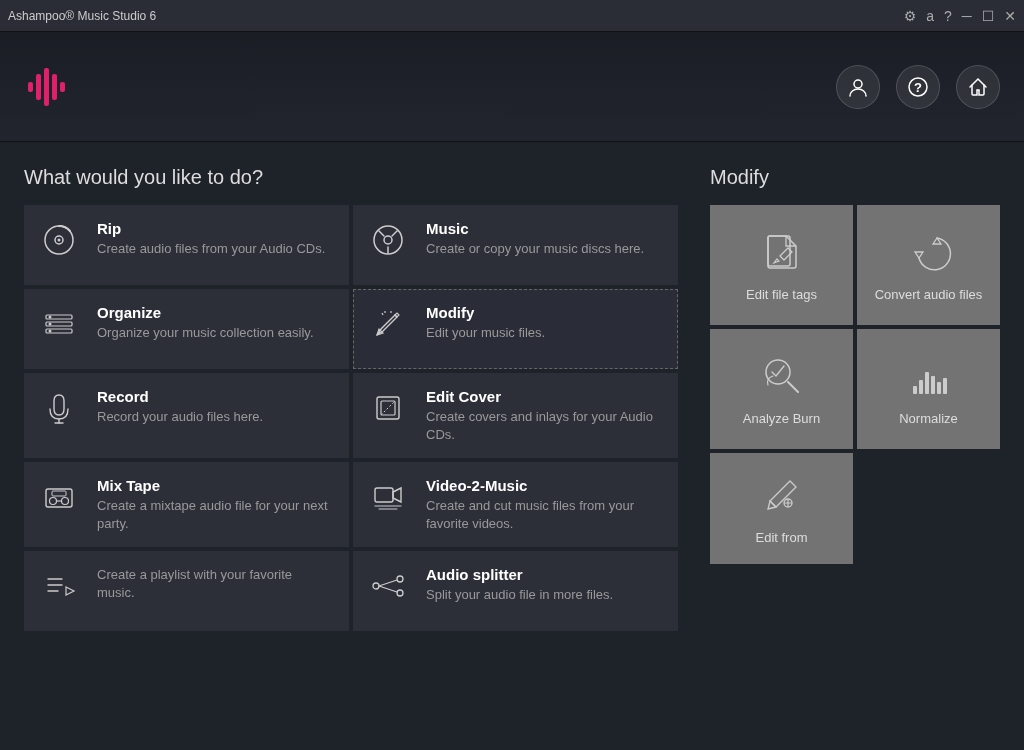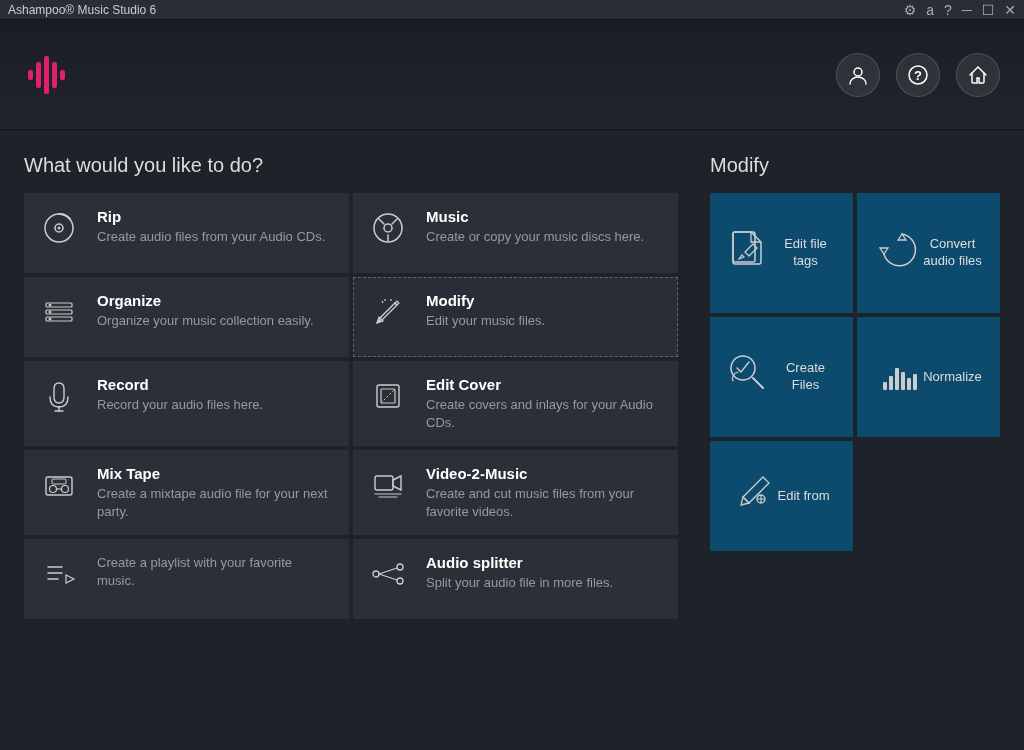--- a/index.html
+++ b/index.html
@@ -8,21 +8,21 @@
       height: 750px;
       background: #1e2229;
       font-family: 'Segoe UI', Arial, sans-serif;
       overflow: hidden;
       color: #fff;
     }
 
     
     .title-bar {
       background: #2a2d35;
-      height: 20px;
+      height: 32px;
       display: flex;
       align-items: center;
       justify-content: space-between;
       padding: 0 8px;
       border-bottom: 1px solid #111;
     }
     .title-bar-title {
       font-size: 12px;
       color: #ccc;
     }
@@ -150,23 +150,24 @@
     .right-section {
       width: 290px;
       flex-shrink: 0;
     }
     .modify-grid {
       display: grid;
       grid-template-columns: 1fr 1fr;
       gap: 4px;
     }
     .modify-item {
-      background: #0c4a6e;
+      background: #737373;
       padding: 16px 12px;
       display: flex;
+      flex-direction: column;
       align-items: center;
       justify-content: center;
       cursor: pointer;
       border: 1px solid transparent;
       transition: background 0.15s;
       min-height: 120px;
       text-align: center;
     }
     .modify-item-icon {
       font-size: 36px;
@@ -436,21 +437,21 @@
 
       <div class="modify-item">
         <div class="modify-item-icon">
           <svg width="48" height="48" viewBox="0 0 48 48" fill="none">
             <circle cx="20" cy="20" r="12" stroke="#ccc" stroke-width="1.5" fill="none"></circle>
             <path d="M30 30 L40 40" stroke="#ccc" stroke-width="2" stroke-linecap="round"></path>
             <path d="M14 20 L18 24 L26 14" stroke="#ccc" stroke-width="1.4" stroke-linecap="round" fill="none"></path>
             <path d="M15 24 Q8 26 10 33" stroke="#ccc" stroke-width="1.2" stroke-linecap="round" fill="none"></path>
           </svg>
         </div>
-        <div class="modify-item-label">Create Files</div>
+        <div class="modify-item-label">Analyze Burn</div>
       </div>
 
       <div class="modify-item">
         <div class="modify-item-icon">
           <svg width="48" height="48" viewBox="0 0 48 48" fill="none">
             <rect x="8" y="34" width="4" height="8" rx="1" fill="#ccc"></rect>
             <rect x="14" y="28" width="4" height="14" rx="1" fill="#ccc"></rect>
             <rect x="20" y="20" width="4" height="22" rx="1" fill="#ccc"></rect>
             <rect x="26" y="24" width="4" height="18" rx="1" fill="#ccc"></rect>
             <rect x="32" y="30" width="4" height="12" rx="1" fill="#ccc"></rect>

